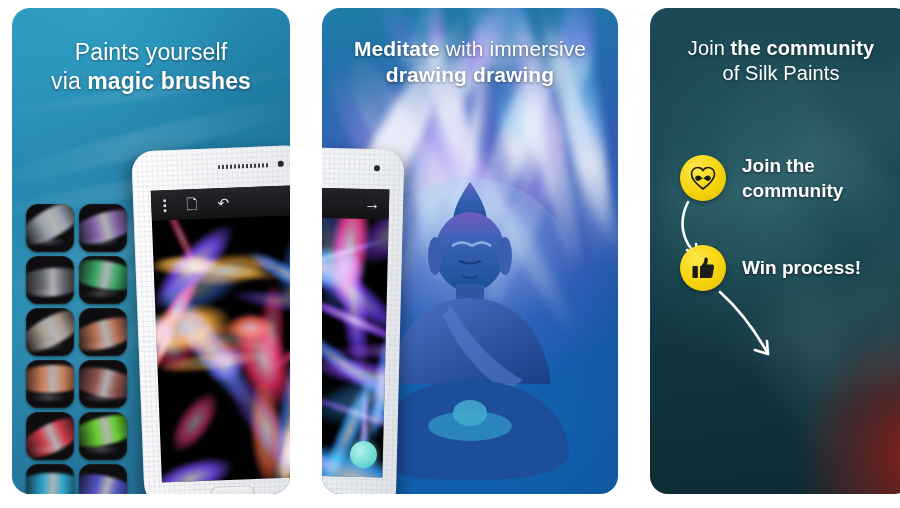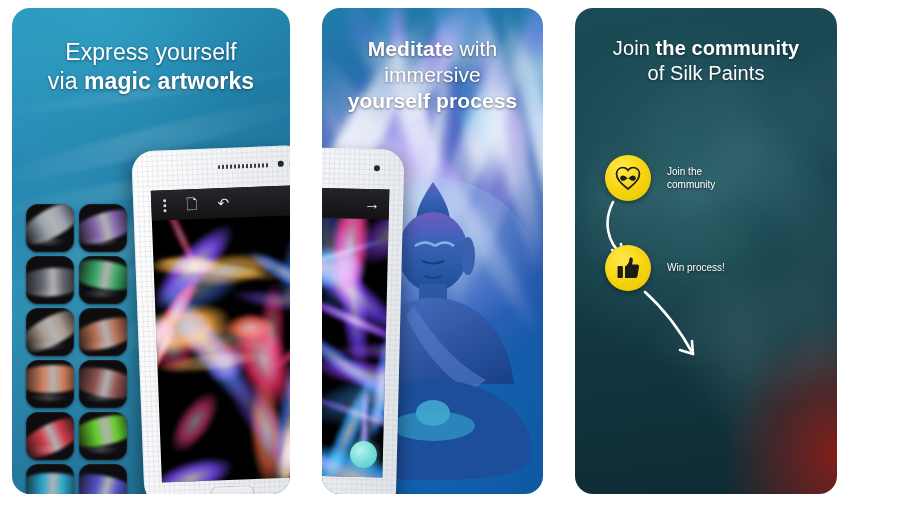--- a/index.html
+++ b/index.html
@@ -139,21 +139,21 @@
   }
   .homebtn {
     position:absolute; bottom:5px; left:50%; transform:translateX(-50%);
     width:44px; height:15px; border-radius:8px;
     background:linear-gradient(180deg,#f4f4f6,#d8dade);
     box-shadow:inset 0 0 0 1px rgba(0,0,0,.18);
   }
 
   
   #panel2 {
-    width:221px; height:486px;
+    width:296px; height:486px;
     margin:8px 0 0 32px;
     background:
       radial-gradient(ellipse 90% 55% at 50% 42%, rgba(150,110,235,.55) 0%, rgba(80,60,180,0) 70%),
       radial-gradient(ellipse 120% 65% at 50% 85%, #1166b4 0%, rgba(17,102,180,0) 70%),
       linear-gradient(170deg,#1f7ea8 0%, #2a5fb0 30%, #1c55a6 60%, #0d4f96 100%);
   }
   .p2-head { top:28px; font-size:21px; }
 
   .aurora {
     position:absolute;
@@ -238,22 +238,22 @@
   .fcircle {
     flex:0 0 auto;
     width:46px; height:46px;
     border-radius:50%;
     background:radial-gradient(circle at 36% 30%, #ffe84a 0%, #f5d30b 55%, #e4c105 100%);
     display:flex; align-items:center; justify-content:center;
     box-shadow:0 2px 5px rgba(0,0,0,.38);
   }
   .flabel {
     color:#fff;
-    font-size:10px;
-    font-weight:400;
+    font-size:19px;
+    font-weight:700;
     line-height:1.32;
     text-shadow:0 1px 3px rgba(0,0,0,.6);
     max-width:150px;
   }
   .connector { position:absolute; z-index:29; pointer-events:none; }
 </style>
 </head>
 <body>
 
 <div class="stage">
@@ -263,22 +263,22 @@
     <div class="streaks">
         <div class="streak" style="left: -30px; top: 120px; width: 340px; height: 26px; transform: rotate(-14deg); opacity: 0.4;"></div>
         <div class="streak" style="left: -50px; top: 168px; width: 380px; height: 18px; transform: rotate(-10deg); opacity: 0.34;"></div>
         <div class="streak" style="left: -20px; top: 205px; width: 330px; height: 34px; transform: rotate(-20deg); opacity: 0.3;"></div>
         <div class="streak" style="left: -60px; top: 256px; width: 400px; height: 14px; transform: rotate(-6deg); opacity: 0.26;"></div>
         <div class="streak" style="left: 10px; top: 300px; width: 300px; height: 22px; transform: rotate(-26deg); opacity: 0.22;"></div>
         <div class="streak" style="left: -40px; top: 78px; width: 360px; height: 12px; transform: rotate(-8deg); opacity: 0.3;"></div>
       </div>
 
     <h2 class="panel-title p1-head">
-      <span class="t-light">Express yourself</span><br>
-      <span class="t-light">via </span><span class="t-bold">magic artworks</span>
+      <span class="t-light">Paints yourself</span><br>
+      <span class="t-light">via </span><span class="t-bold">magic brushes</span>
     </h2>
 
     <div id="phone1">
       <div class="bezel-grid"></div>
       <div class="speaker"></div>
       <div class="camdot" style="left:146px"></div>
       <div class="camdot" style="left:158px"></div>
 
       <div class="screen1">
         <div class="appbar">
@@ -486,21 +486,21 @@
 
         <path d="M97 82 q10 -7 20 0" stroke="#9ec6ef" stroke-width="2.4" fill="none" opacity=".8"></path>
         <path d="M117 82 q10 -7 19 0" stroke="#9ec6ef" stroke-width="2.4" fill="none" opacity=".8"></path>
         <path d="M104 97 q11 5 22 0" stroke="#0f3166" stroke-width="2.2" fill="none" opacity=".7"></path>
         <path d="M107 112 q8 4 16 0" stroke="#16376d" stroke-width="2" fill="none" opacity=".6"></path>
       </svg>
     </div>
 
     <h2 class="panel-title p2-head">
       <span class="t-bold">Meditate</span><span class="t-light"> with immersive</span><br>
-      <span class="t-bold">yourself process</span>
+      <span class="t-bold">drawing drawing</span>
     </h2>
 
     <div id="phone2">
       <div class="bezel-grid"></div>
       <div class="camdot" style="left:120px; top:16px"></div>
       <div class="screen2">
         <div class="arrowbar">
           <span class="ico" style="color:#ededf0;font-size:16px">→</span>
         </div>
         <div class="silk-art" id="silkArt2">

